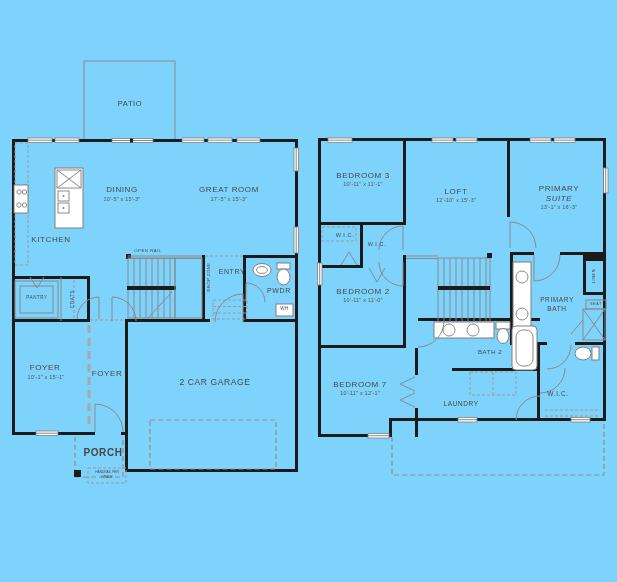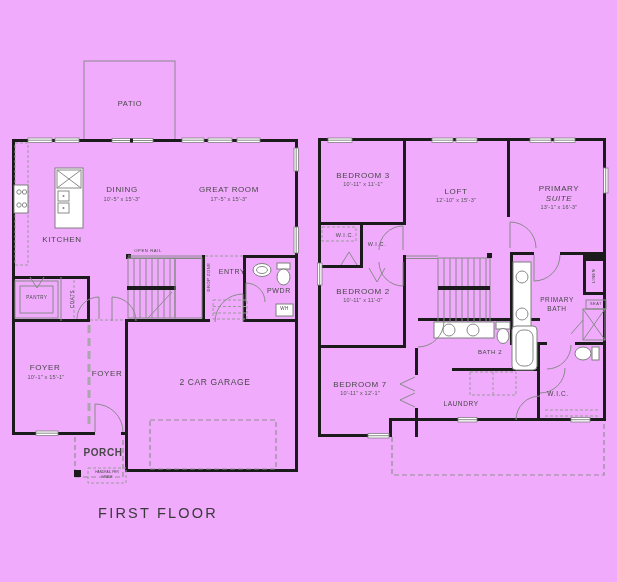--- a/index.html
+++ b/index.html
@@ -1,16 +1,16 @@
 <!DOCTYPE html>
 <html><head>
 <meta charset="utf-8">
 <style>
   html,body{margin:0;padding:0;background:#fff;}
-  .canvas{position:relative;width:617px;height:582px;background:#f0abfc;
+  .canvas{position:relative;width:617px;height:582px;background:#7dd3fc;
           font-family:"Liberation Sans",sans-serif;overflow:hidden;}
   svg{position:absolute;left:0;top:0;}
   .w{fill:#1b1b1b;}
   .ln{stroke:#8a8a8a;stroke-width:1;fill:none;}
   .fix{stroke:#7f7f7f;stroke-width:1;fill:#ffffff;}
   .dash{stroke:#9a9a9a;stroke-width:1;fill:none;stroke-dasharray:3 2;}
   .dashb{stroke:#8f8f8f;stroke-width:1.2;fill:none;stroke-dasharray:5 3;}
   .optwall{stroke:#a8a8a8;stroke-width:3;fill:none;stroke-dasharray:8 5;}
   .win{fill:#ffffff;stroke:#7f7f7f;stroke-width:0.8;}
   .lbl{position:absolute;transform:translateX(-50%);color:#474747;
@@ -284,36 +284,35 @@
 
     <path class="dashb" d="M392,437 L392,475 L604,475 L604,421"></path>
   </g>
 </svg>
 
 <div class="lbl" style="left:130px;top:100px;font-size:7.5px;">PATIO</div>
 <div class="lbl" style="left:122px;top:186px;font-size:8px;">DINING</div>
 <div class="lbl dims" style="left:122px;top:197px;font-size:5.5px;">10'-5" x 15'-3"</div>
 <div class="lbl" style="left:229px;top:186px;font-size:8px;">GREAT ROOM</div>
 <div class="lbl dims" style="left:229px;top:197px;font-size:5.5px;">17'-5" x 15'-3"</div>
-<div class="lbl" style="left:51px;top:236px;font-size:8px;margin-left:11px;">KITCHEN</div>
+<div class="lbl" style="left:51px;top:236px;font-size:8px;">KITCHEN</div>
 <div class="lbl" style="left:37px;top:296px;font-size:4.5px;">PANTRY</div>
 <div class="lbl vert" style="left:73px;top:299px;font-size:4.5px;">COATS</div>
 <div class="lbl" style="left:148px;top:249px;font-size:4.2px;">OPEN RAIL</div>
 <div class="lbl vert" style="left:209px;top:277px;font-size:4px;">DROP ZONE</div>
 <div class="lbl" style="left:232px;top:268px;font-size:7px;">ENTRY</div>
 <div class="lbl" style="left:279px;top:287px;font-size:7px;">PWDR</div>
 <div class="lbl" style="left:284.5px;top:307px;font-size:4.5px;">WH</div>
 <div class="lbl" style="left:45px;top:364px;font-size:8px;">FOYER</div>
 <div class="lbl dims" style="left:46px;top:375px;font-size:5.5px;">10'-1" x 15'-1"</div>
 <div class="lbl" style="left:107px;top:370px;font-size:8px;">FOYER</div>
 <div class="lbl" style="left:215px;top:378px;font-size:8.5px;">2 CAR GARAGE</div>
 <div class="lbl" style="left:103px;top:448px;font-size:10px;font-weight:bold;">PORCH</div>
 <div class="lbl" style="left:107px;top:471px;font-size:3.2px;letter-spacing:0;">HANDRAIL PER</div>
 <div class="lbl" style="left:107px;top:475.5px;font-size:3.2px;letter-spacing:0;">GRADE</div>
-<div class="floor-title" style="left:158px;top:505px;">FIRST FLOOR</div>
 
 <div class="lbl" style="left:363px;top:172px;font-size:8px;">BEDROOM 3</div>
 <div class="lbl dims" style="left:363px;top:182px;font-size:5.5px;">10'-11" x 11'-1"</div>
 <div class="lbl" style="left:456px;top:188px;font-size:8px;">LOFT</div>
 <div class="lbl dims" style="left:456px;top:198px;font-size:5.5px;">12'-10" x 15'-3"</div>
 <div class="lbl" style="left:559px;top:185px;font-size:8px;">PRIMARY</div>
 <div class="lbl" style="left:559px;top:195px;font-size:8px;font-style:italic;">SUITE</div>
 <div class="lbl dims" style="left:559px;top:205px;font-size:5.5px;">13'-1" x 16'-3"</div>
 <div class="lbl" style="left:345px;top:233px;font-size:5.5px;">W.I.C.</div>
 <div class="lbl" style="left:377px;top:242px;font-size:5.5px;">W.I.C.</div>

